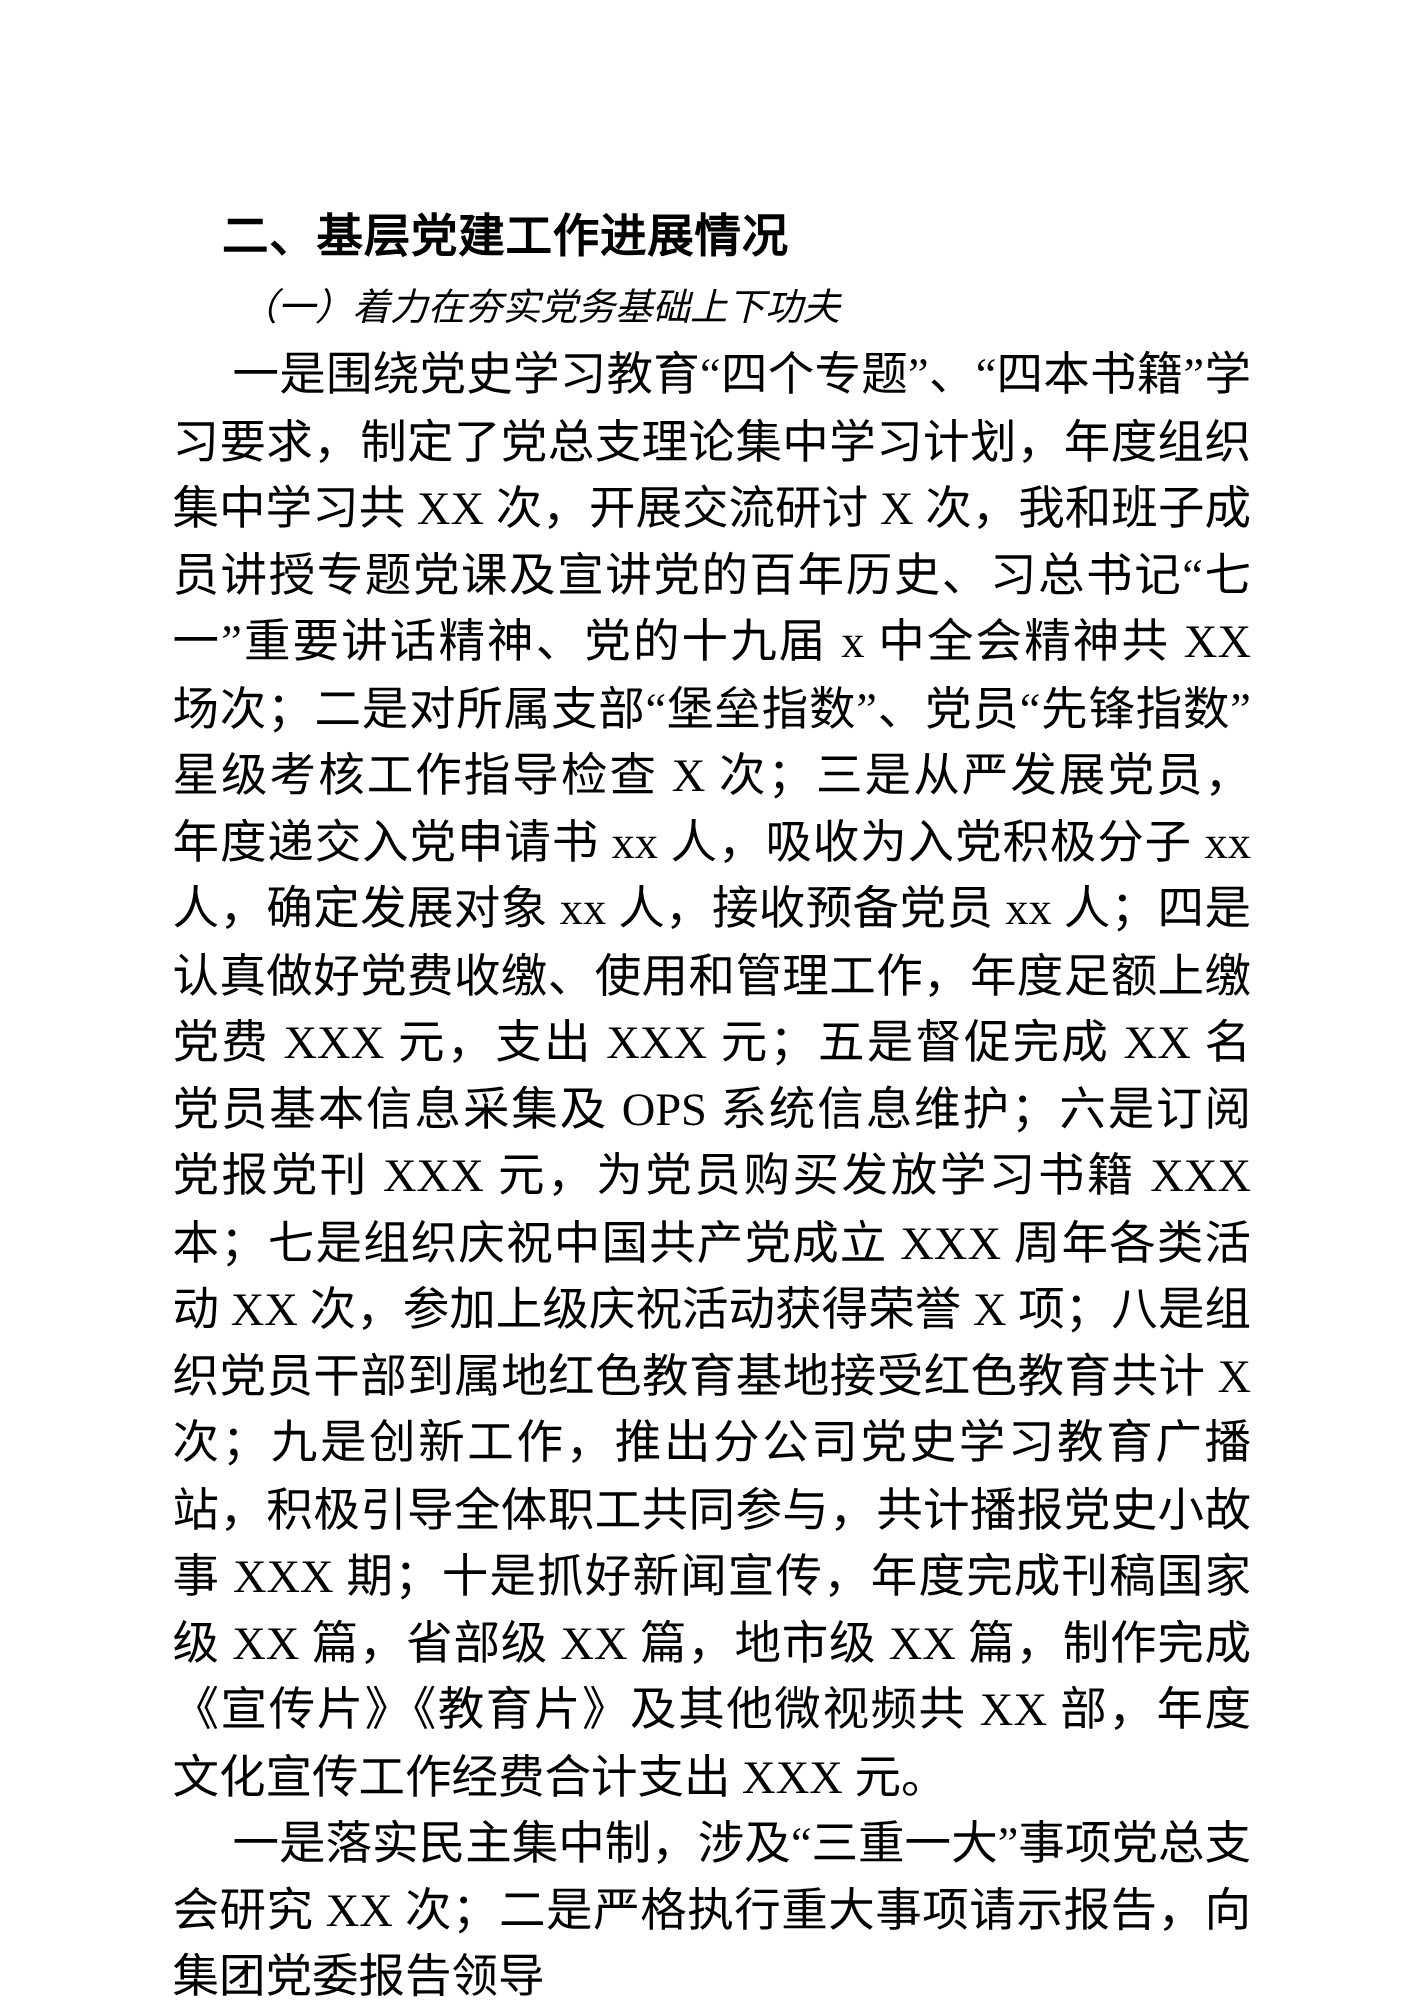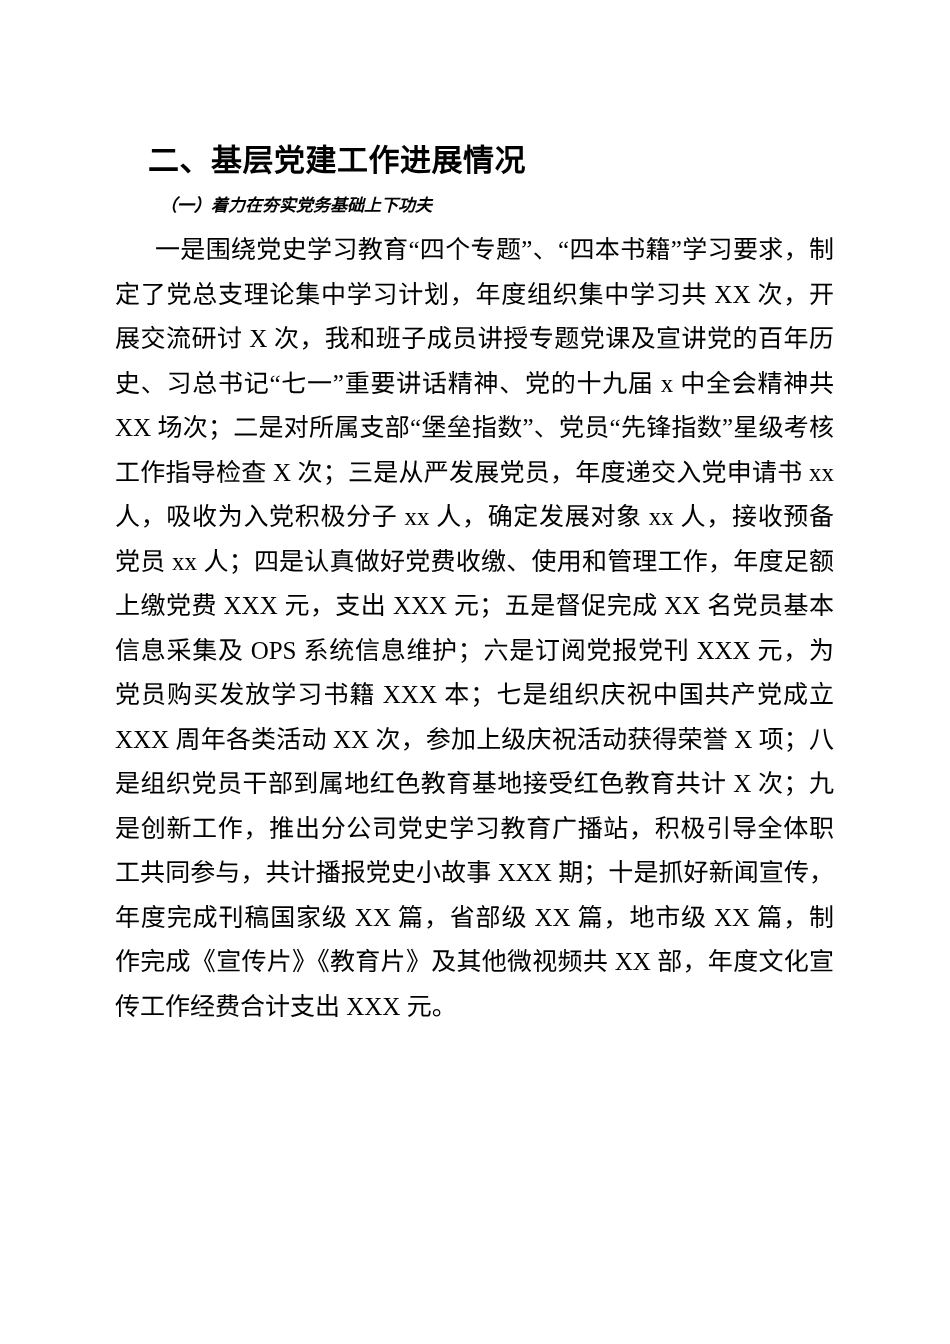--- a/index.html
+++ b/index.html
@@ -20,47 +20,48 @@
     top: 139px;
     width: 719px;
     color: #000000;
   }
   .content p {
     margin: 0;
     padding: 0;
     line-height: 44.5px;
   }
   .section-heading {
-    font-family: Liberation Serif, serif;
+    font-family: Liberation Mono, monospace;
     font-weight: 700;
     font-size: 31px;
     text-indent: 33px;
     letter-spacing: 0.5px;
   }
   .subsection-heading {
     font-family: "Liberation Serif", "DejaVu Serif", serif;
     font-style: italic;
-    font-weight: 700;
-    font-size: 17px;
+    font-weight: 400;
+    font-size: 25px;
     text-indent: 45px;
   }
   .body-paragraph {
     font-family: "Liberation Serif", "DejaVu Serif", serif;
     font-weight: 400;
-    font-size: 25px;
+    font-size: 31px;
     text-align: justify;
     text-indent: 40px;
   }
 </style>
 </head>
 <body>
 
 <div class="page">
   <div class="content">
     <p class="section-heading">二、基层党建工作进展情况</p>
 
     <p class="subsection-heading">（一）着力在夯实党务基础上下功夫</p>
 
     <p class="body-paragraph">一是围绕党史学习教育“四个专题”、“四本书籍”学习要求，制定了党总支理论集中学习计划，年度组织集中学习共 XX 次，开展交流研讨 X 次，我和班子成员讲授专题党课及宣讲党的百年历史、习总书记“七一”重要讲话精神、党的十九届 x 中全会精神共 XX 场次；二是对所属支部“堡垒指数”、党员“先锋指数”星级考核工作指导检查 X 次；三是从严发展党员，年度递交入党申请书 xx 人，吸收为入党积极分子 xx 人，确定发展对象 xx 人，接收预备党员 xx 人；四是认真做好党费收缴、使用和管理工作，年度足额上缴党费 XXX 元，支出 XXX 元；五是督促完成 XX 名党员基本信息采集及 OPS 系统信息维护；六是订阅党报党刊 XXX 元，为党员购买发放学习书籍 XXX 本；七是组织庆祝中国共产党成立 XXX 周年各类活动 XX 次，参加上级庆祝活动获得荣誉 X 项；八是组织党员干部到属地红色教育基地接受红色教育共计 X 次；九是创新工作，推出分公司党史学习教育广播站，积极引导全体职工共同参与，共计播报党史小故事 XXX 期；十是抓好新闻宣传，年度完成刊稿国家级 XX 篇，省部级 XX 篇，地市级 XX 篇，制作完成《宣传片》《教育片》及其他微视频共 XX 部，年度文化宣传工作经费合计支出 XXX 元。</p>
 
 
+    <p class="body-paragraph">一是落实民主集中制，涉及“三重一大”事项党总支会研究 XX 次；二是严格执行重大事项请示报告，向集团党委报告领导</p>
   </div>
 </div>
 
 </body></html>

